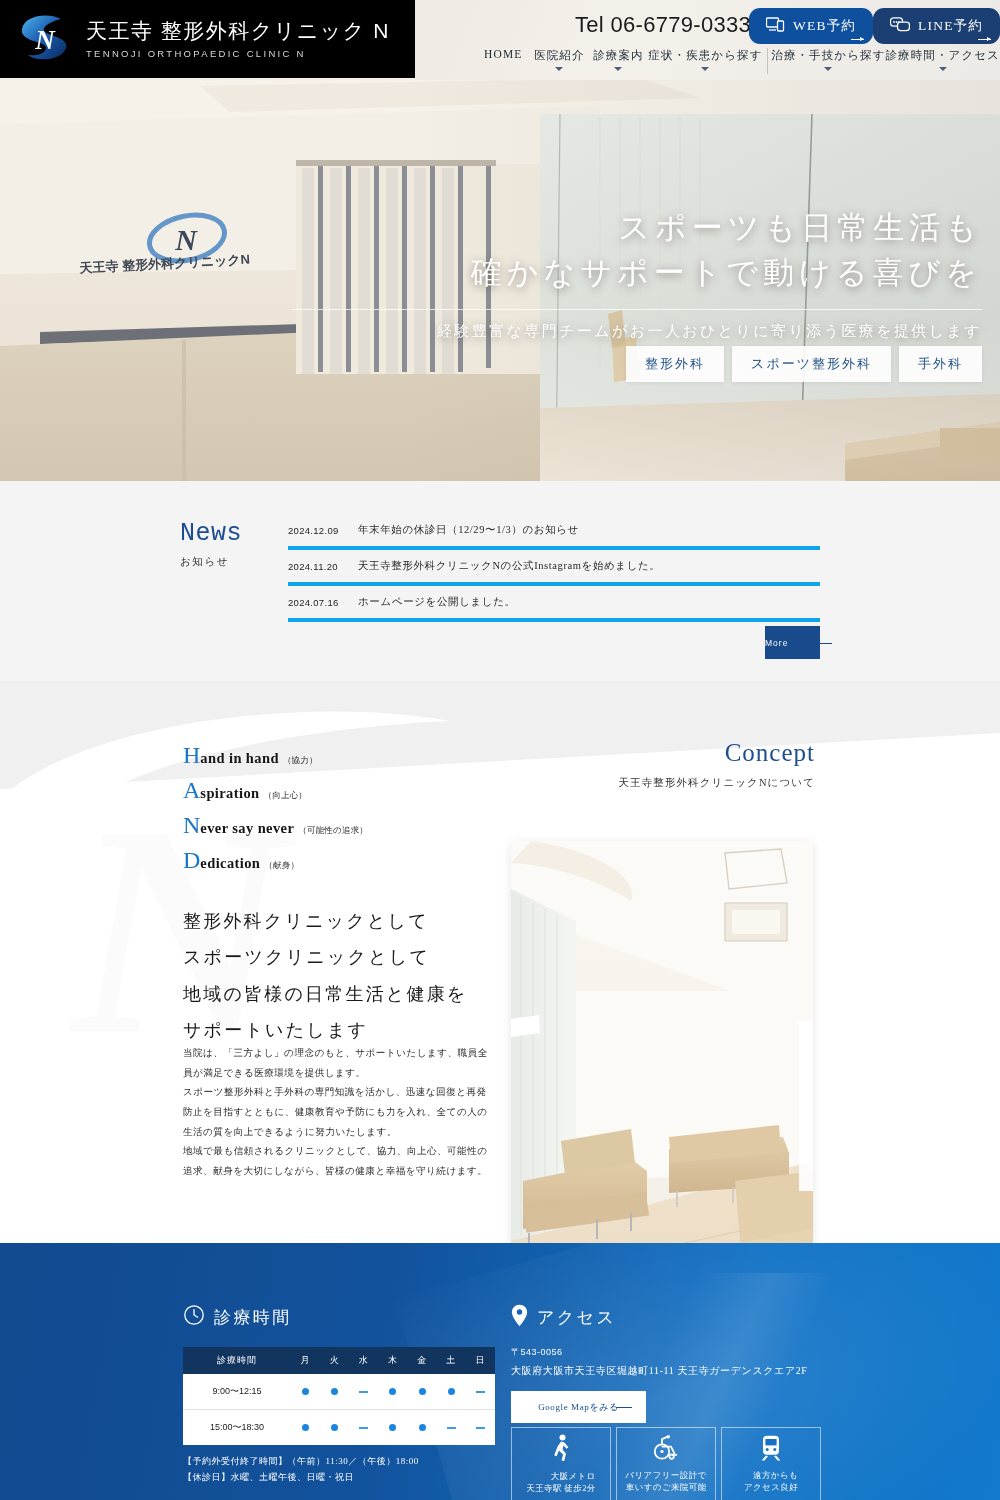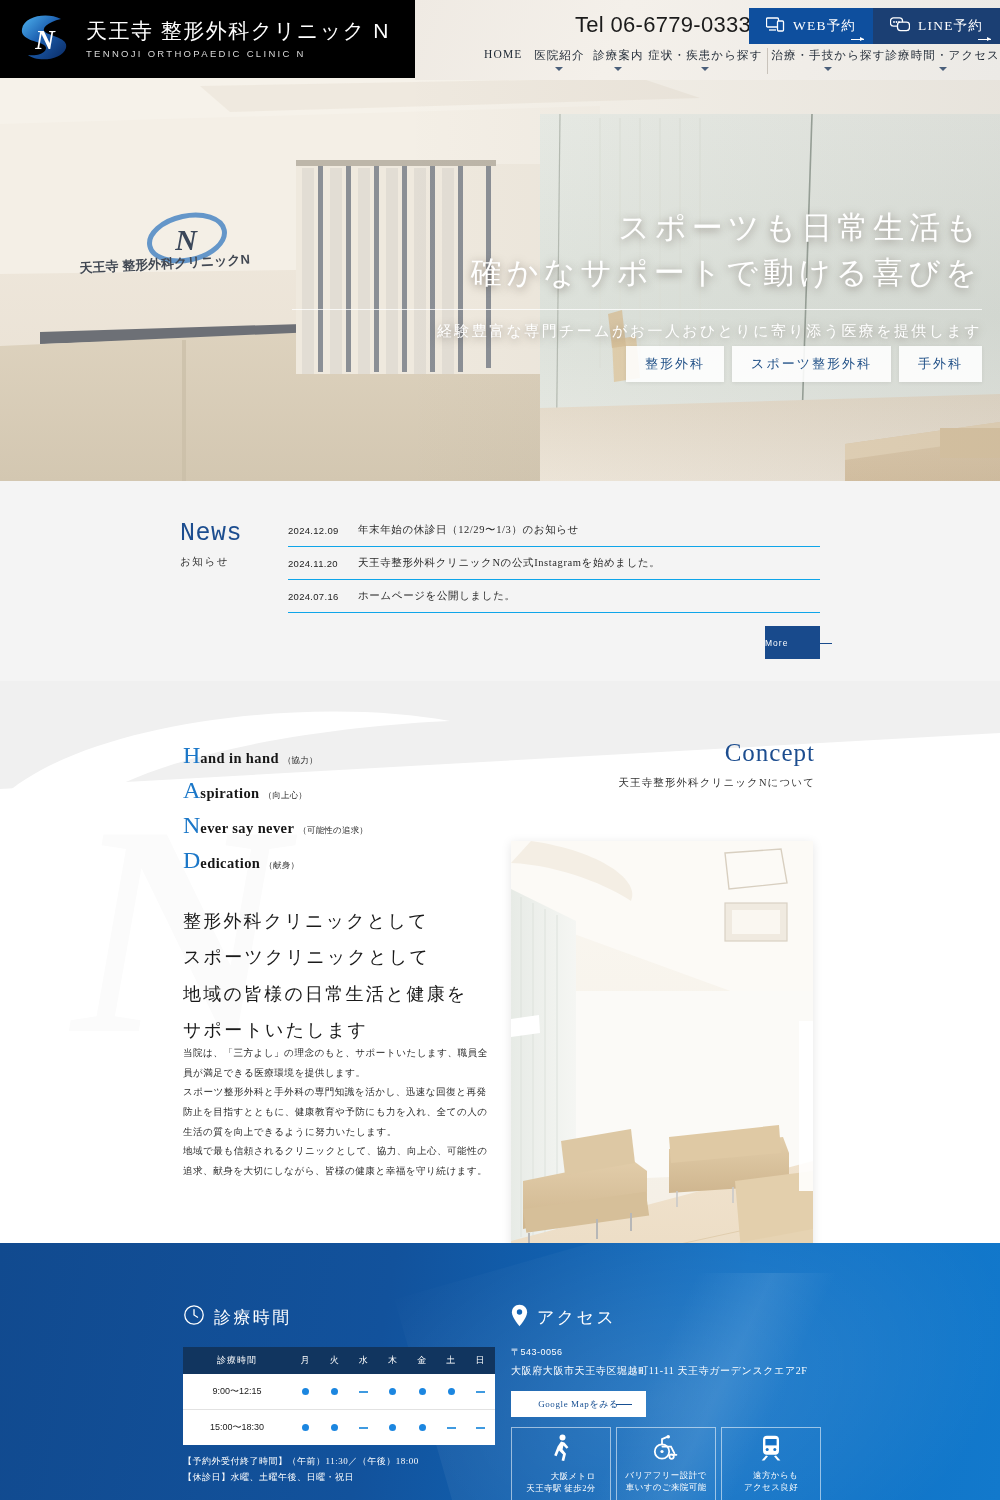--- a/index.html
+++ b/index.html
@@ -44,21 +44,21 @@
   .tel {
     position:absolute; top:12px; left:160px;
     font-family:"Liberation Sans", sans-serif;
     font-size:22px; color:#1b1b1b; letter-spacing:0.3px; font-weight:400;
   }
   .resv-wrap { position:absolute; top:8px; right:0; display:flex; }
   .resv-btn {
     height:36px; display:flex; align-items:center; gap:8px;
     padding:0 17px; color:#fff; position:relative;
     font-family:"Liberation Serif", serif;
-    font-size:13.5px; letter-spacing:1.2px;
+    font-size:13.5px; letter-spacing:1.2px;border-radius:11px;
   }
   .resv-web { background:#0e4f9e; }
   .resv-line { background:#1b3f73; }
   .resv-btn .arr {
     position:absolute; right:9px; bottom:4px; width:13px; height:1px; background:#fff;
   }
   .resv-btn .arr:after{
     content:""; position:absolute; right:0; top:-2px;
     border-left:4px solid #fff; border-top:2px solid transparent; border-bottom:2px solid transparent;
   }
@@ -128,21 +128,21 @@
   .news-head { width:100px; flex:0 0 100px;font-family:Liberation Mono, monospace; }
   .news-head .en {
     font-size:25px; color:#1c4d8f; letter-spacing:0.5px; line-height:1;
   }
   .news-head .jp {
     font-size:10.5px; color:#333; letter-spacing:1.6px; margin-top:9px;
   }
   .news-list { flex:1; margin-left:8px; }
   .news-row {
     display:flex; align-items:center; padding:9px 0 9px 0;
-    border-bottom:1px solid #0ea5e9; font-size:10.5px; color:#2a2a2a;
+    border-bottom:4px solid #0ea5e9; font-size:10.5px; color:#2a2a2a;
   }
   .news-row:first-child { padding-top:2px; }
   .news-date { width:70px; flex:0 0 70px; letter-spacing:0.3px; color:#222;
     font-family:"Liberation Sans", sans-serif; font-size:9.5px;}
   .news-title { letter-spacing:0.6px; }
   .more-btn {
     position:absolute; right:0; top:105px; width:55px; height:33px;
     background:#184a8c; color:#fff; font-size:8.5px; letter-spacing:1px;
     display:flex; align-items:center; justify-content:flex-start;
     font-family:"Liberation Sans", sans-serif;
@@ -234,21 +234,21 @@
   .dash { display:inline-block; width:9px; height:1.3px; background:#3f9ae0; vertical-align:middle; }
   .hours-note {
     margin-top:9px; color:#fff; font-size:9px; letter-spacing:0.5px; line-height:1.75;
   }
 
   .access-block { position:absolute; left:511px; top:61px; width:330px; color:#fff; }
   .access-zip { font-size:9px; margin-top:15px; letter-spacing:0.5px;
     font-family:"Liberation Sans", sans-serif;}
   .access-addr { font-size:10px; margin-top:5px; letter-spacing:0.6px; }
   .gmap-btn {
-    margin-top:13px; width:135px; height:26px; background:#fff; color:#174f92;
+    margin-top:13px; width:135px; height:32px; background:#fff; color:#174f92;
     display:flex; align-items:center; justify-content:center; gap:0;
     font-size:9px; letter-spacing:0.6px; position:relative;
   }
   .gmap-btn .arr3 { position:absolute; right:14px; top:50%; width:16px; height:1px; background:#174f92; }
 
   .feat-row { position:absolute; left:511px; top:184px; display:flex; gap:5px; }
   .feat {
     width:100px; height:74px; border:1px solid rgba(255,255,255,.55);
     display:flex; flex-direction:column; align-items:center; justify-content:center;
     color:#fff; gap:4px;

